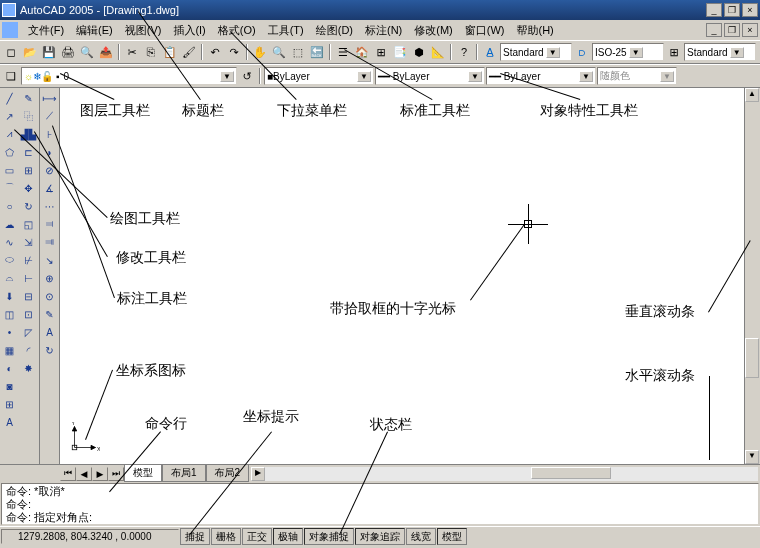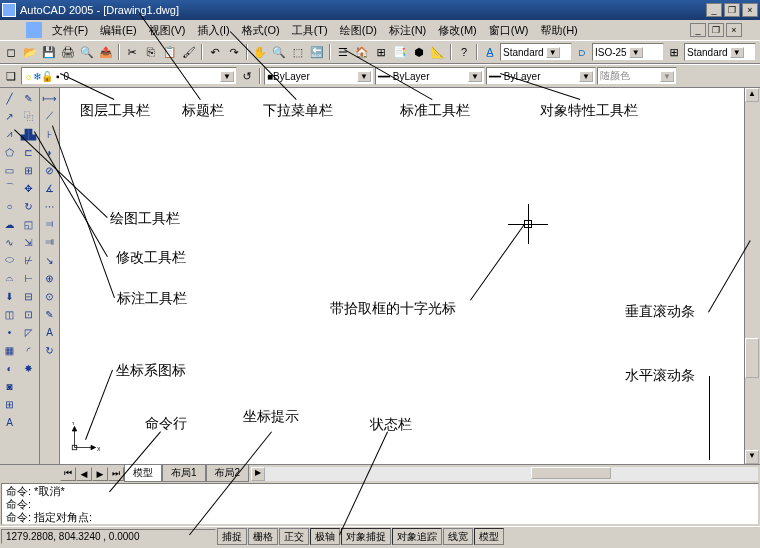--- a/index.html
+++ b/index.html
@@ -2,21 +2,21 @@
 <html><head>
 <meta charset="utf-8">
 <style>
 * { margin: 0; padding: 0; box-sizing: border-box; }
 body { font-family: "Microsoft YaHei", SimSun, Arial, sans-serif; font-size: 11px; background: #d4d0c8; width: 760px; height: 548px; overflow: hidden; position: relative; }
 .titlebar { background: linear-gradient(#2a5a9e, #1a3a6e); color: #fff; height: 20px; display: flex; align-items: center; padding: 0 2px; justify-content: space-between; }
 .titlebar-left { display: flex; align-items: center; gap: 4px; }
 .title-icon { width: 14px; height: 14px; background: #7aafff; border: 1px solid #fff; }
 .win-controls { display: flex; gap: 2px; }
 .win-btn { width: 16px; height: 14px; background: #d4d0c8; border: 1px solid #808080; font-size: 9px; display: flex; align-items: center; justify-content: center; cursor: pointer; color: #000; }
-.menubar { background: #d4d0c8; height: 20px; display: flex; align-items: center; padding: 0 18px; margin-left: 8px; }
+.menubar { background: #d4d0c8; height: 20px; display: flex; align-items: center; padding: 0 2px; }
 .menu-icon { width: 16px; height: 16px; margin-right: 4px; background: #7aafff; }
 .menu-item { padding: 2px 6px; cursor: pointer; }
 .toolbar-row { background: #d4d0c8; display: flex; align-items: center; padding: 2px; border-top: 1px solid #fff; border-bottom: 1px solid #808080; gap: 1px; flex-wrap: nowrap; overflow: hidden; }
 .tb-btn { width: 18px; height: 18px; border: 1px solid transparent; display: flex; align-items: center; justify-content: center; cursor: pointer; font-size: 11px; }
 .tb-sep { width: 2px; height: 16px; border-left: 1px solid #808080; border-right: 1px solid #fff; margin: 0 2px; }
 .dropdown { height: 18px; background: #fff; border: 1px inset #d4d0c8; display: flex; align-items: center; padding: 0 2px; font-size: 10px; }
 .dd-arrow { width: 14px; background: #d4d0c8; border: 1px outset #fff; text-align: center; font-size: 8px; margin-left: 2px; cursor: pointer; }
 .main-area { display: flex; height: 376px; position: relative; }
 .left-toolbar { width: 40px; background: #d4d0c8; display: flex; flex-direction: column; border-right: 1px solid #808080; padding-top: 1px; }
 .lt-row { display: flex; }
@@ -34,21 +34,21 @@
 .ucs-icon svg { width: 30px; height: 30px; }
 .bottom-tabs { height: 18px; background: #d4d0c8; display: flex; align-items: center; border-top: 1px solid #808080; }
 .nav-btns { display: flex; margin-left: 60px; }
 .nav-btn { width: 16px; height: 14px; border: 1px outset #d4d0c8; font-size: 9px; display: flex; align-items: center; justify-content: center; cursor: pointer; }
 .tab { padding: 1px 8px; background: #fff; border: 1px solid #808080; border-top: none; font-size: 10px; cursor: pointer; }
 .tab.inactive { background: #d4d0c8; }
 .hscroll-track { flex: 1; height: 14px; background: #e8e8e8; margin: 0 2px; position: relative; }
 .cmdline-area { background: #fff; border: 1px inset #d4d0c8; height: 42px; padding: 1px 4px; font-size: 11px; margin: 1px; overflow: hidden; }
 .cmdline-area div { line-height: 13px; white-space: nowrap; }
 .statusbar { height: 20px; background: #d4d0c8; display: flex; align-items: center; border-top: 1px solid #fff; }
-.coord-box { width: 215px; border: 1px inset #d4d0c8; padding: 1px 4px; font-size: 10px; margin-left: 1px; }
+.coord-box { width: 178px; border: 1px inset #d4d0c8; padding: 1px 16px; font-size: 10px; margin-left: 1px; }
 .status-btn { padding: 2px 4px; border: 1px solid #808080; font-size: 10px; cursor: pointer; margin-left: 1px; background: #d4d0c8; }
 .status-btn.active { border-style: inset; }
 .annotation { position: absolute; font-size: 14px; font-family: SimSun; color: #000; pointer-events: none; z-index: 100; }
 .anno-line { position: absolute; background: #000; pointer-events: none; z-index: 99; transform-origin: 0 0; height: 1px; }
 </style>
 </head>
 <body>
 
 <div class="titlebar">
   <div class="titlebar-left">
@@ -303,21 +303,21 @@
   <div>命令: 指定对角点:</div>
 </div>
 
 <div class="statusbar">
   <div class="coord-box">1279.2808, 804.3240 , 0.0000</div>
   <span id="status-btns"><span class="status-btn">捕捉</span><span class="status-btn">栅格</span><span class="status-btn">正交</span><span class="status-btn active">极轴</span><span class="status-btn active">对象捕捉</span><span class="status-btn active">对象追踪</span><span class="status-btn">线宽</span><span class="status-btn active">模型</span></span>
 </div>
 
 <div class="annotation" style="left:80px;top:102px">图层工具栏</div>
 <div class="annotation" style="left:182px;top:102px">标题栏</div>
-<div class="annotation" style="left:263px;top:102px">下拉菜单栏</div>
+<div class="annotation" style="left:277px;top:102px">下拉菜单栏</div>
 <div class="annotation" style="left:400px;top:102px">标准工具栏</div>
 <div class="annotation" style="left:540px;top:102px">对象特性工具栏</div>
 <div class="annotation" style="left:110px;top:210px">绘图工具栏</div>
 <div class="annotation" style="left:116px;top:249px">修改工具栏</div>
 <div class="annotation" style="left:117px;top:290px">标注工具栏</div>
 <div class="annotation" style="left:330px;top:300px">带拾取框的十字光标</div>
 <div class="annotation" style="left:625px;top:303px">垂直滚动条</div>
 <div class="annotation" style="left:116px;top:362px">坐标系图标</div>
 <div class="annotation" style="left:625px;top:367px">水平滚动条</div>
 <div class="annotation" style="left:145px;top:415px">命令行</div>

